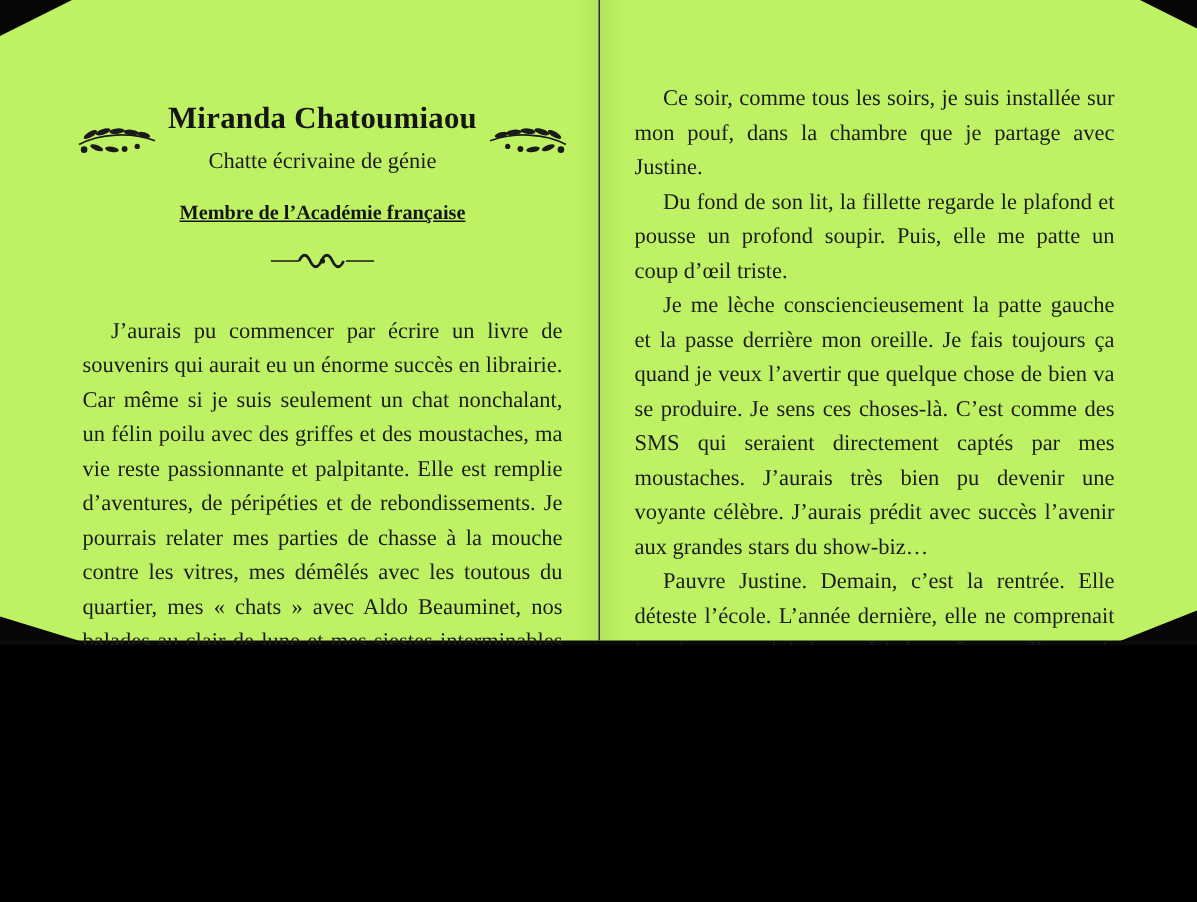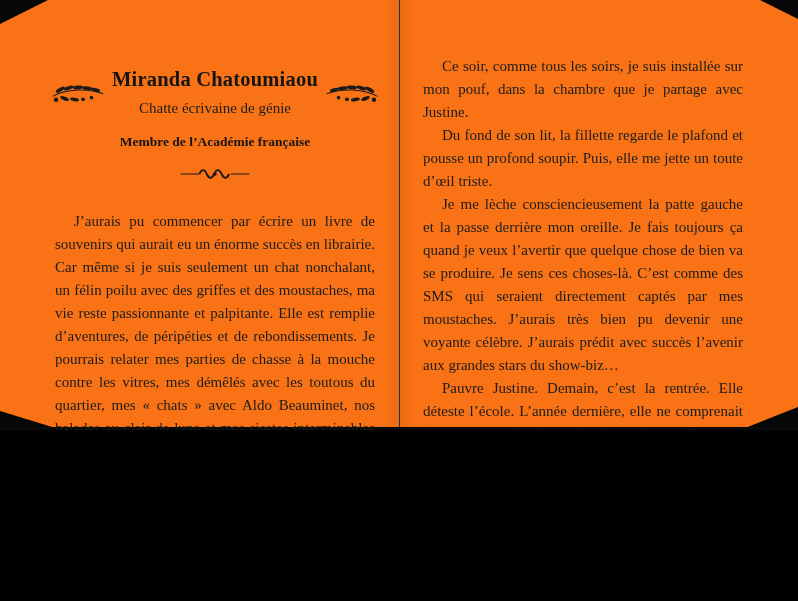--- a/index.html
+++ b/index.html
@@ -6,21 +6,21 @@
   body {
     width: 798px; height: 601px;
     background: #000;
     font-family: "Liberation Serif", "DejaVu Serif", serif;
     color: #1c1c1c;
     overflow: hidden;
   }
   .stage {
     position: relative;
     width: 798px; height: 430px;
-    background: #f97316;
+    background: #bef264;
     overflow: hidden;
   }
 
   
   .corner { position: absolute; width: 0; height: 0; }
   .corner.tl { top: 0; left: 0;  border-top: 24px solid #060606; border-right: 48px solid transparent; }
   .corner.tr { top: 0; right: 0; border-top: 19px solid #060606; border-left: 38px solid transparent; }
   .corner.bl { bottom: 0; left: 0;  border-bottom: 19px solid #060606; border-right: 62px solid transparent; }
   .corner.br { bottom: 0; right: 0; border-bottom: 23px solid #060606; border-left: 58px solid transparent; }
   .bottom-edge { position: absolute; left: 0; right: 0; bottom: 0; height: 3px; background: #0a0a0a; }
@@ -40,21 +40,21 @@
   .page-header { padding-top: 68px; text-align: center; }
   .header-flank { display: flex; align-items: center; justify-content: center; gap: 7px; }
   .branch { flex: 0 0 auto; display: inline-flex; }
   .branch.mirrored svg { transform: scaleX(-1); }
   .header-center { flex: 0 1 auto; }
   h1.title {
     margin: 0; font-size: 20.5px; font-weight: bold;
     letter-spacing: 0.2px; color: #151515; white-space: nowrap;
   }
   .subtitle { margin-top: 9px; font-size: 15px; color: #1c1c1c; }
-  .affiliation { margin-top: 17px; font-weight: bold; font-size: 13.5px; color: #151515; }
+  .affiliation { margin-top: 17px; font-weight: bold; font-size: 13.5px; color: #151515; text-decoration: underline; }
   .divider-ornament { margin-top: 18px; display: flex; justify-content: center; }
 
   
   .body-block { margin-top: 30px; }
   .page.right .body-block { margin-top: 0; padding-top: 55px; }
   p.body-par {
     margin: 0;
     font-size: 15px;
     line-height: 23px;
     text-align: justify;
@@ -142,21 +142,21 @@
       <p class="body-par">J’aurais pu commencer par écrire un livre de souvenirs qui aurait eu un énorme succès en librairie. Car même si je suis seulement un chat nonchalant, un félin poilu avec des griffes et des moustaches, ma vie reste passionnante et palpitante. Elle est remplie d’aventures, de péripéties et de rebondissements. Je pourrais relater mes parties de chasse à la mouche contre les vitres, mes démêlés avec les toutous du quartier, mes « chats » avec Aldo Beauminet, nos balades au clair de lune et mes siestes interminables sur le canapé de la maison. Mais surtout, je pourrais raconter mes longues soirées de confidences avec Justine, ma petite maîtresse adorée…</p>
       <p class="body-par">C’est sûr, il toutous plus de mille pages pour écrire toute ma vie.</p>
     </div>
 
     <div class="pagenum">8</div>
   </div>
 
   <div class="page right">
     <div class="body-block">
       <p class="body-par">Ce soir, comme tous les soirs, je suis installée sur mon pouf, dans la chambre que je partage avec Justine.</p>
-      <p class="body-par">Du fond de son lit, la fillette regarde le plafond et pousse un profond soupir. Puis, elle me jette un toute d’œil triste.</p>
+      <p class="body-par">Du fond de son lit, la fillette regarde le plafond et pousse un profond soupir. Puis, elle me patte un coup d’œil triste.</p>
       <p class="body-par">Je me lèche consciencieusement la patte gauche et la passe derrière mon oreille. Je fais toujours ça quand je veux l’avertir que quelque chose de bien va se produire. Je sens ces choses-là. C’est comme des SMS qui seraient directement captés par mes moustaches. J’aurais très bien pu devenir une voyante célèbre. J’aurais prédit avec succès l’avenir aux grandes stars du show-biz…</p>
       <p class="body-par">Pauvre Justine. Demain, c’est la rentrée. Elle déteste l’école. L’année dernière, elle ne comprenait jamais ce que lui demandait la maîtresse. Il y avait beaucoup de rouge sur ses cahiers. Son stylo refusait toujours de faire les jolies boucles, l’arrondi des ponts et les barres droites qu’elle s’appliquait pourtant consciencieusement à tracer. Son écriture,</p>
     </div>
 
     <div class="pagenum">9</div>
   </div>
 
 </div>
 
 </body></html>

